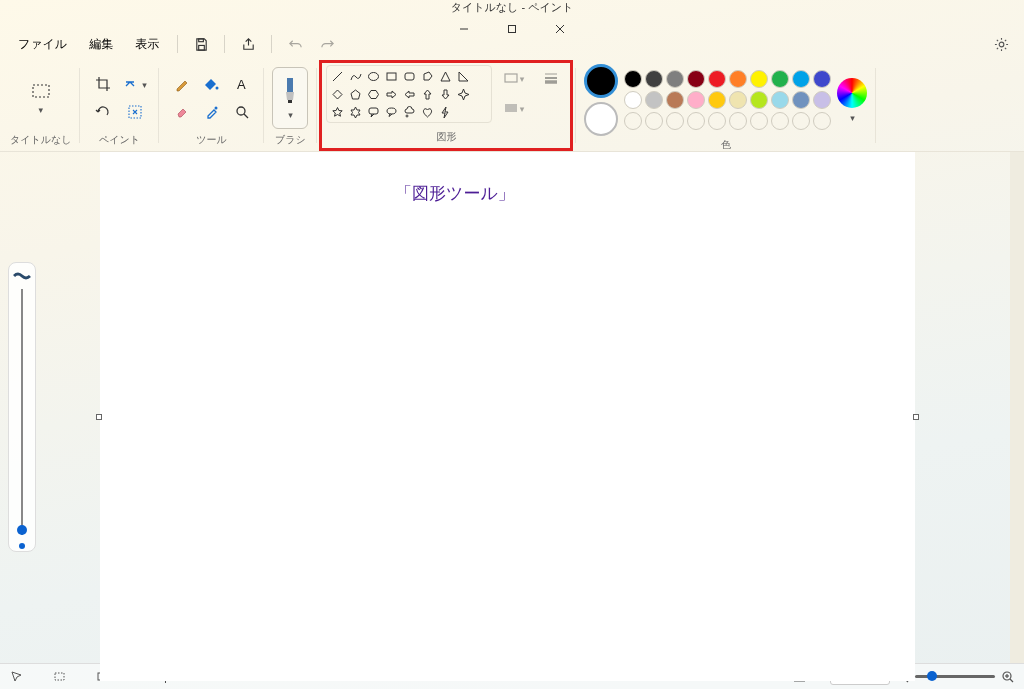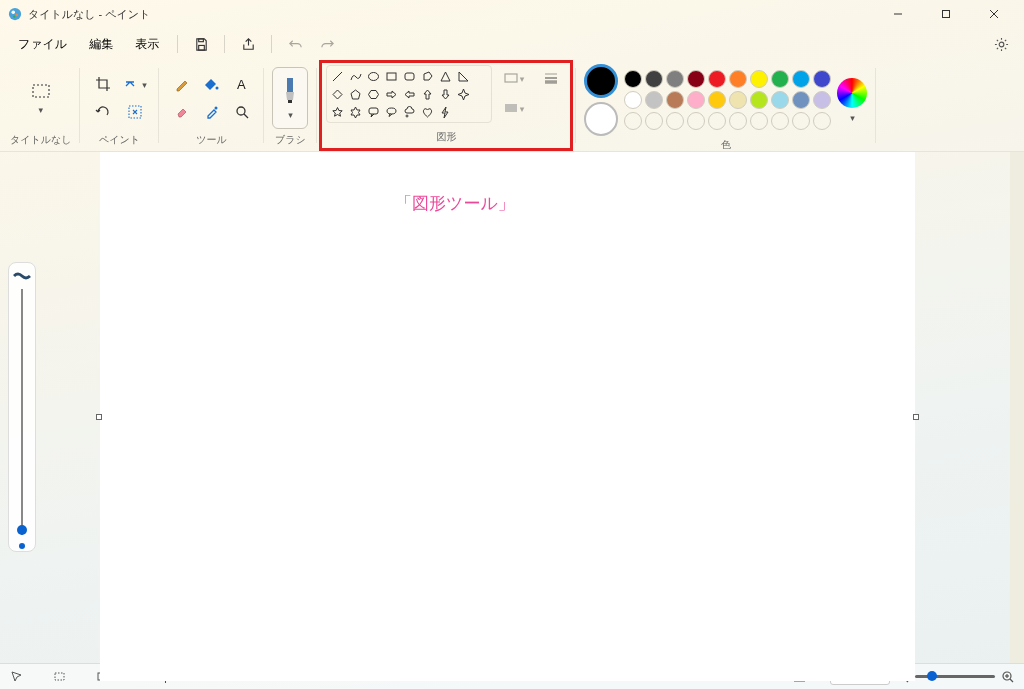--- a/index.html
+++ b/index.html
@@ -1,19 +1,19 @@
 <!DOCTYPE html>
 <html><head>
 <meta charset="utf-8">
 <style>
   * { box-sizing: border-box; margin: 0; padding: 0; font-family: "Yu Gothic UI", "Segoe UI", sans-serif; }
   body { width: 1024px; height: 689px; background: linear-gradient(170deg, #fef9e9 0%, #f8f5ea 30%, #eef3f2 70%, #eaf0f0 100%); overflow: hidden; display: flex; flex-direction: column; }
 
   
-  .titlebar { height: 28px; display: flex; align-items: center; padding: 0 8px; }
+  .titlebar { height: 28px; display: flex; align-items: center; padding: 0 8px; flex-direction: column; }
   .title-icon { width: 14px; height: 14px; margin-right: 6px; }
   .title-text { font-size: 11px; color: #333; flex: 1; }
   .win-controls { display: flex; gap: 4px; }
   .win-btn { width: 44px; height: 28px; display: flex; align-items: center; justify-content: center; }
   .win-btn svg { width: 10px; height: 10px; }
 
   
   .menubar { height: 32px; display: flex; align-items: center; padding: 0 8px; gap: 2px; }
   .menu-item { font-size: 12px; padding: 4px 10px; color: #000000; }
   .menubar .sep { width: 1px; height: 18px; background: #d8d4c8; margin: 0 6px; }
@@ -65,21 +65,21 @@
   .slider-track { flex:1; width:2px; background:#888; margin:8px 0; position:relative; }
   .slider-dot { position:absolute; bottom:0; left:-4px; width:10px; height:10px; border-radius:50%; background:#0a62d0; }
   .slider-dot2 { position:absolute; bottom:-14px; left:-2px; width:6px; height:6px; border-radius:50%; background:#0a62d0; }
 
   .canvas-wrap { position:absolute; left:100px; top:0; width:815px; height:529px; }
   .canvas { width:100%; height:100%; background:#fff; }
   .handle { position:absolute; width:6px; height:6px; border:1px solid #666; background:#fff; }
   .handle.mid-left { left:-4px; top:50%; transform:translateY(-50%); }
   .handle.mid-right { right:-4px; top:50%; transform:translateY(-50%); }
 
-  .annotation { position:absolute; left:395px; top:40px; font-size:17px; color:#ec4899; font-weight:500; }
+  .annotation { position:absolute; left:395px; top:30px; font-size:17px; color:#4c1d95; font-weight:500; }
 
   .scroll-right { position:absolute; right:0; top:0; width:14px; height:100%; background:#efece0; }
 
   
   .statusbar { height:26px; border-top:1px solid #ddd; display:flex; align-items:center; padding:0 10px; font-size:11px; color:#444; gap:24px; background:rgba(255,255,255,0.5); }
   .status-item { display:flex; align-items:center; gap:6px; }
   .status-item svg { width:13px; height:13px; }
   .statusbar .spacer { flex:1; }
   .zoom-control { display:flex; align-items:center; gap:6px; }
   .zoom-select { border:1px solid #ccc; border-radius:3px; padding:1px 14px 1px 6px; font-size:11px; background:#fff; }

